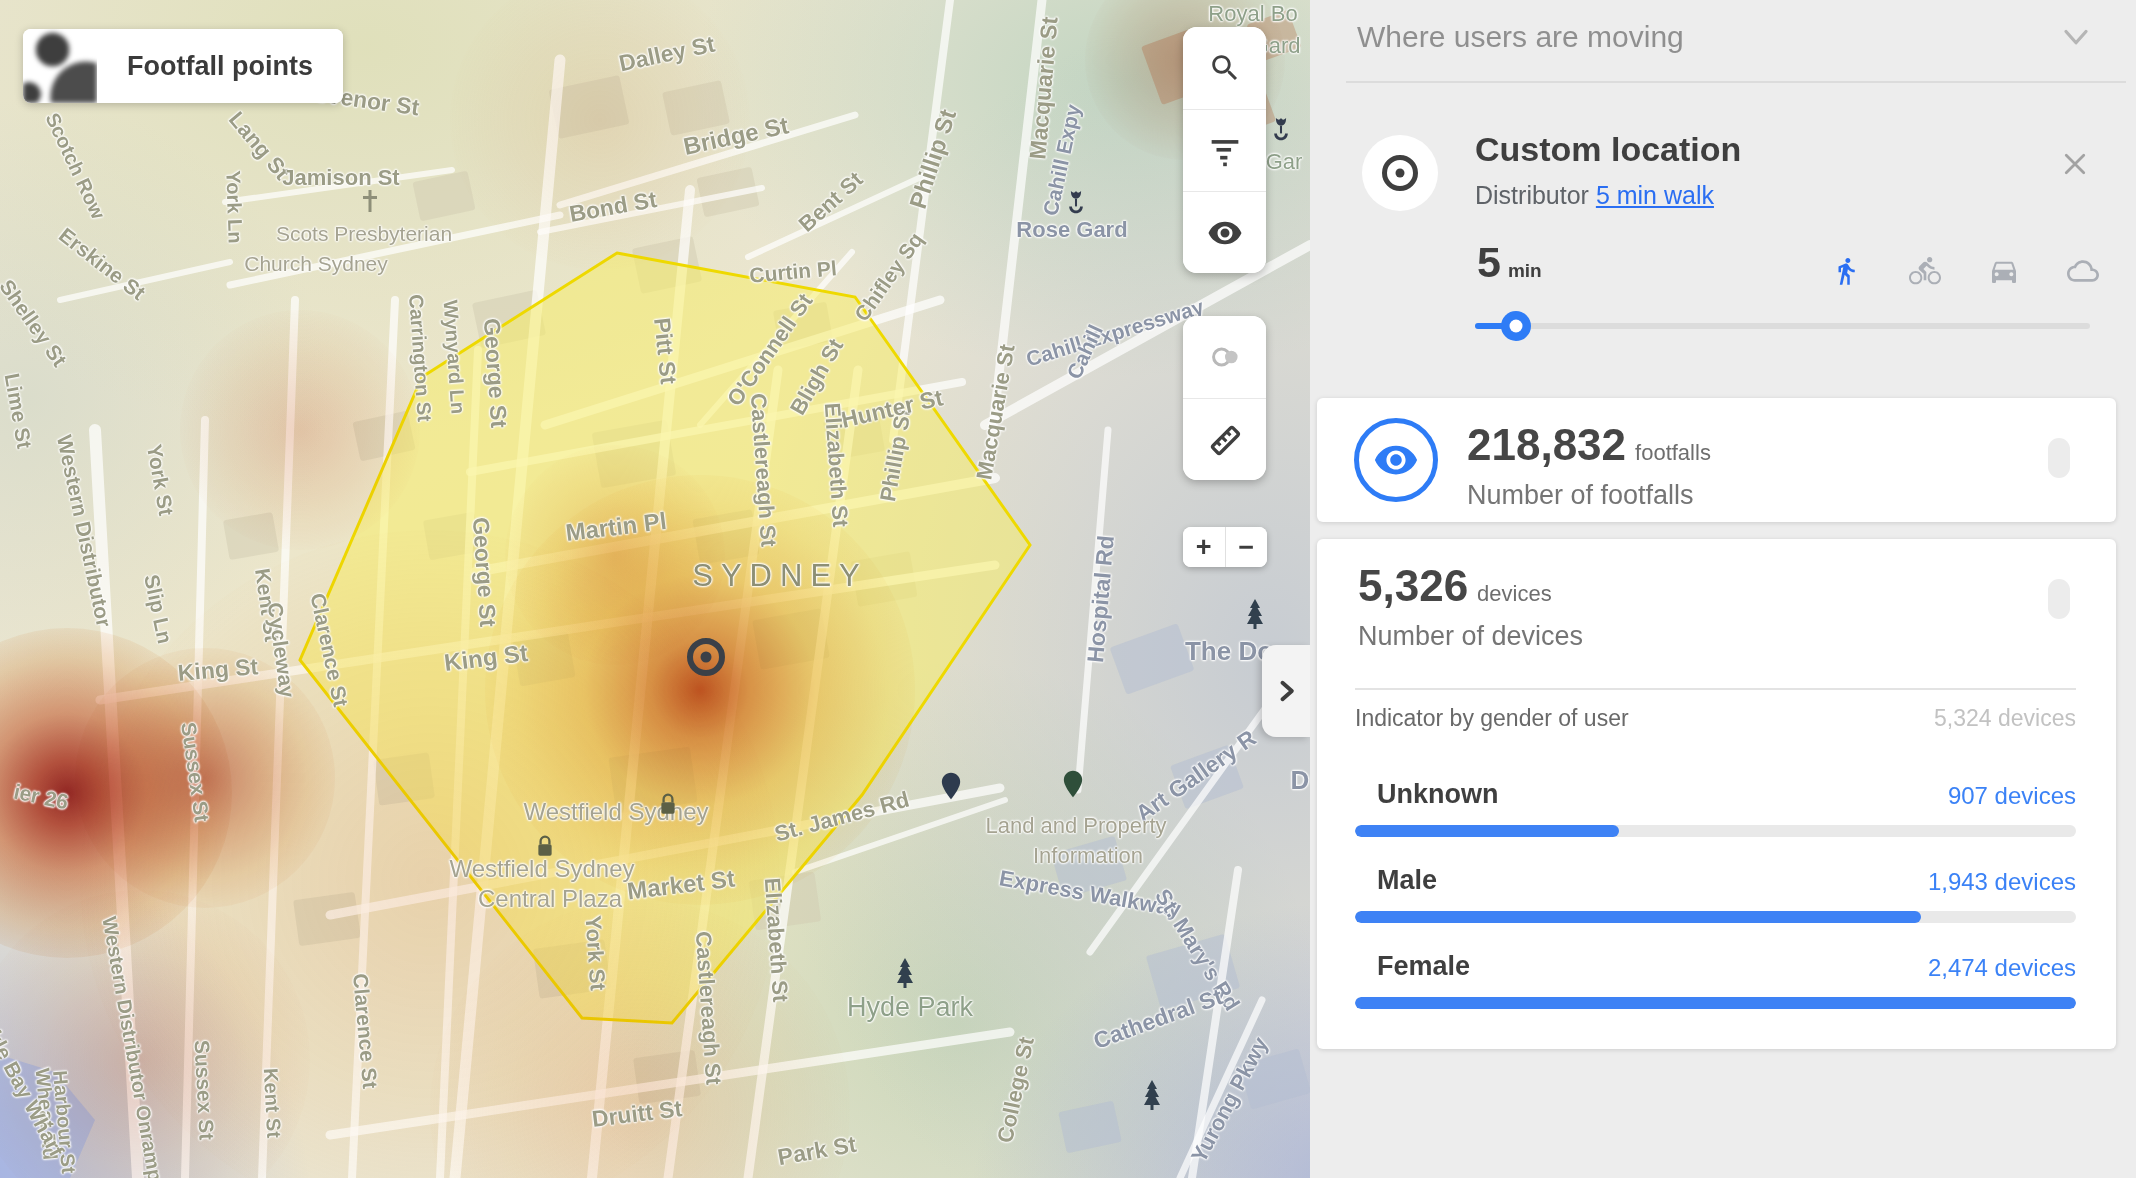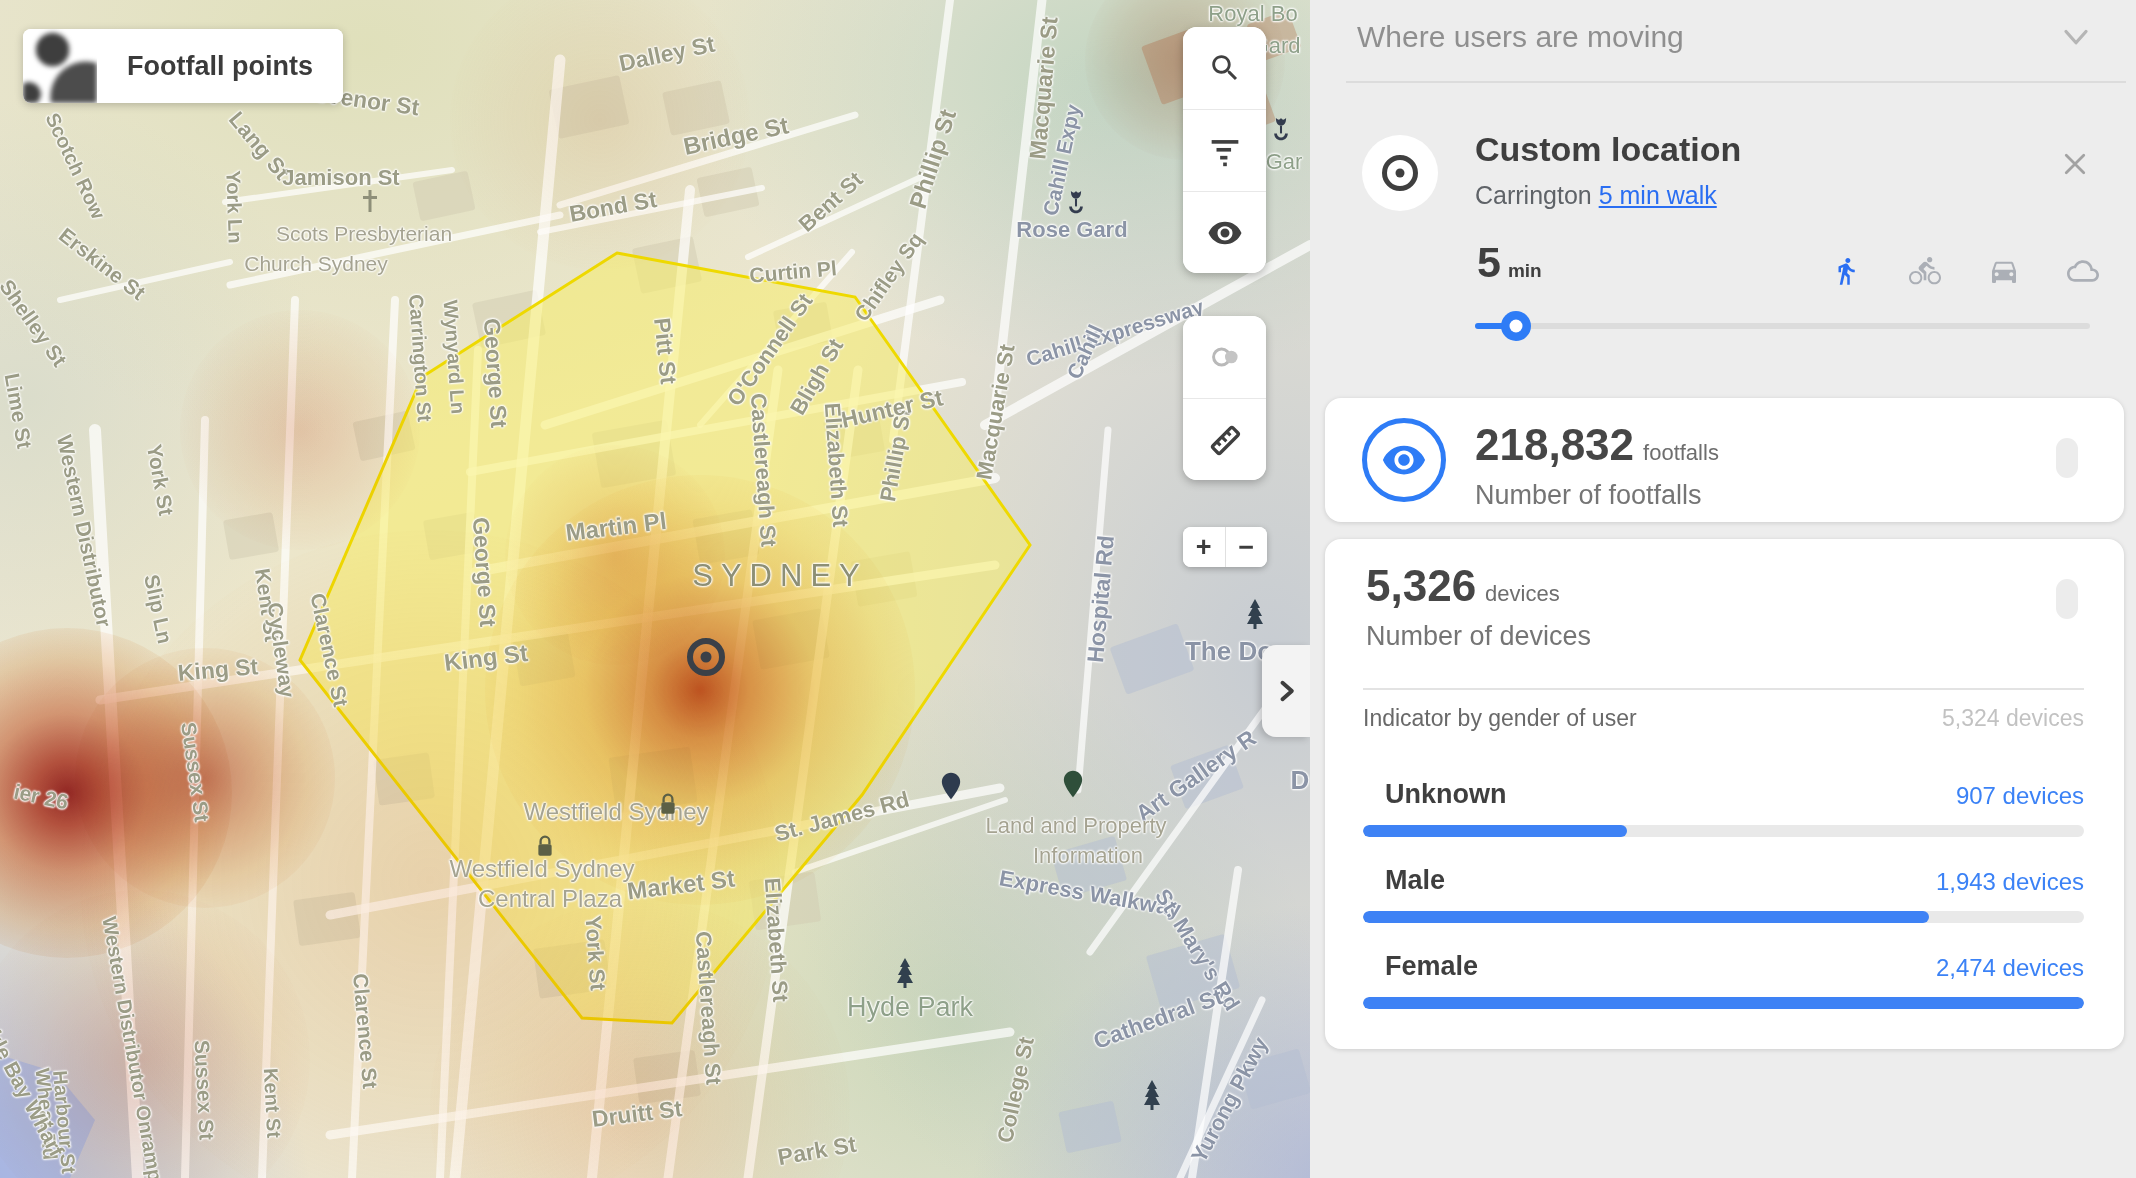--- a/index.html
+++ b/index.html
@@ -79,21 +79,21 @@
   .mode{width:38px;height:38px;border:none;background:transparent;padding:0;cursor:pointer;display:flex;align-items:center;justify-content:center;}
   .mode svg{fill:#abafb6;}
   .mode.active svg{fill:#2a6ef2;}
 
   .slider{position:absolute;left:165px;top:323px;width:615px;height:6px;background:#dcdcdc;border-radius:3px;cursor:pointer;}
   .slider .fill{position:absolute;left:0;top:0;height:6px;background:#2e7cf6;border-radius:3px;}
   .slider .handle{position:absolute;top:3px;width:30px;height:30px;background:#2e7cf6;border-radius:50%;
     transform:translate(-50%,-50%);cursor:grab;}
   .slider .handle::after{content:"";position:absolute;left:50%;top:50%;width:13px;height:13px;background:#fff;border-radius:50%;transform:translate(-50%,-50%);}
 
-  .card{position:absolute;left:15px;width:799px;background:#fff;border-radius:16px;box-shadow:0 1px 5px rgba(0,0,0,.14);text-align:right;}
+  .card{position:absolute;left:7px;width:799px;background:#fff;border-radius:6px;box-shadow:0 1px 5px rgba(0,0,0,.14);text-align:right;}
   .card-ff{top:398px;height:124px;}
   .card-dv{top:539px;height:510px;}
   .pill{position:absolute;right:46px;top:40px;width:22px;height:40px;background:#ececec;border-radius:11px;cursor:pointer;}
   .ff-icon{position:absolute;left:37px;top:20px;width:84px;height:84px;border:5px solid #2e7cf6;border-radius:50%;
     display:flex;align-items:center;justify-content:center;box-sizing:border-box;}
   .bignum{position:absolute;left:150px;top:22px;font-size:44px;font-weight:bold;color:#464646;}
   .bignum span{font-size:22px;font-weight:normal;color:#6e6e6e;margin-left:9px;}
   .caption{position:absolute;left:150px;top:82px;font-size:27px;color:#757575;}
   .card-dv .bignum{left:41px;}
   .card-dv .caption{left:41px;}
@@ -382,21 +382,21 @@
           <path d="M4 3 l8 9 8-9" fill="none" stroke="#b5b5b5" stroke-width="2.6" stroke-linecap="round" stroke-linejoin="round"></path>
         </svg>
     </div>
     <div class="pdivider"></div>
 
     <div class="loc-icon">
       <div class="target"></div>
     </div>
     <div class="loc-title">Custom location</div>
     <div class="loc-sub">
-      <span>Carrington </span><a>5 min walk</a>
+      <span>Distributor </span><a>5 min walk</a>
     </div>
     <button class="loc-close">
       <svg width="30" height="30" viewBox="0 0 24 24">
           <path d="M5 5 L19 19 M19 5 L5 19" stroke="#a2a2a2" stroke-width="2.2" stroke-linecap="round"></path>
         </svg>
     </button>
 
     <div class="slide-val"><b>5</b><span>min</span></div>
 
     <div class="modes">

